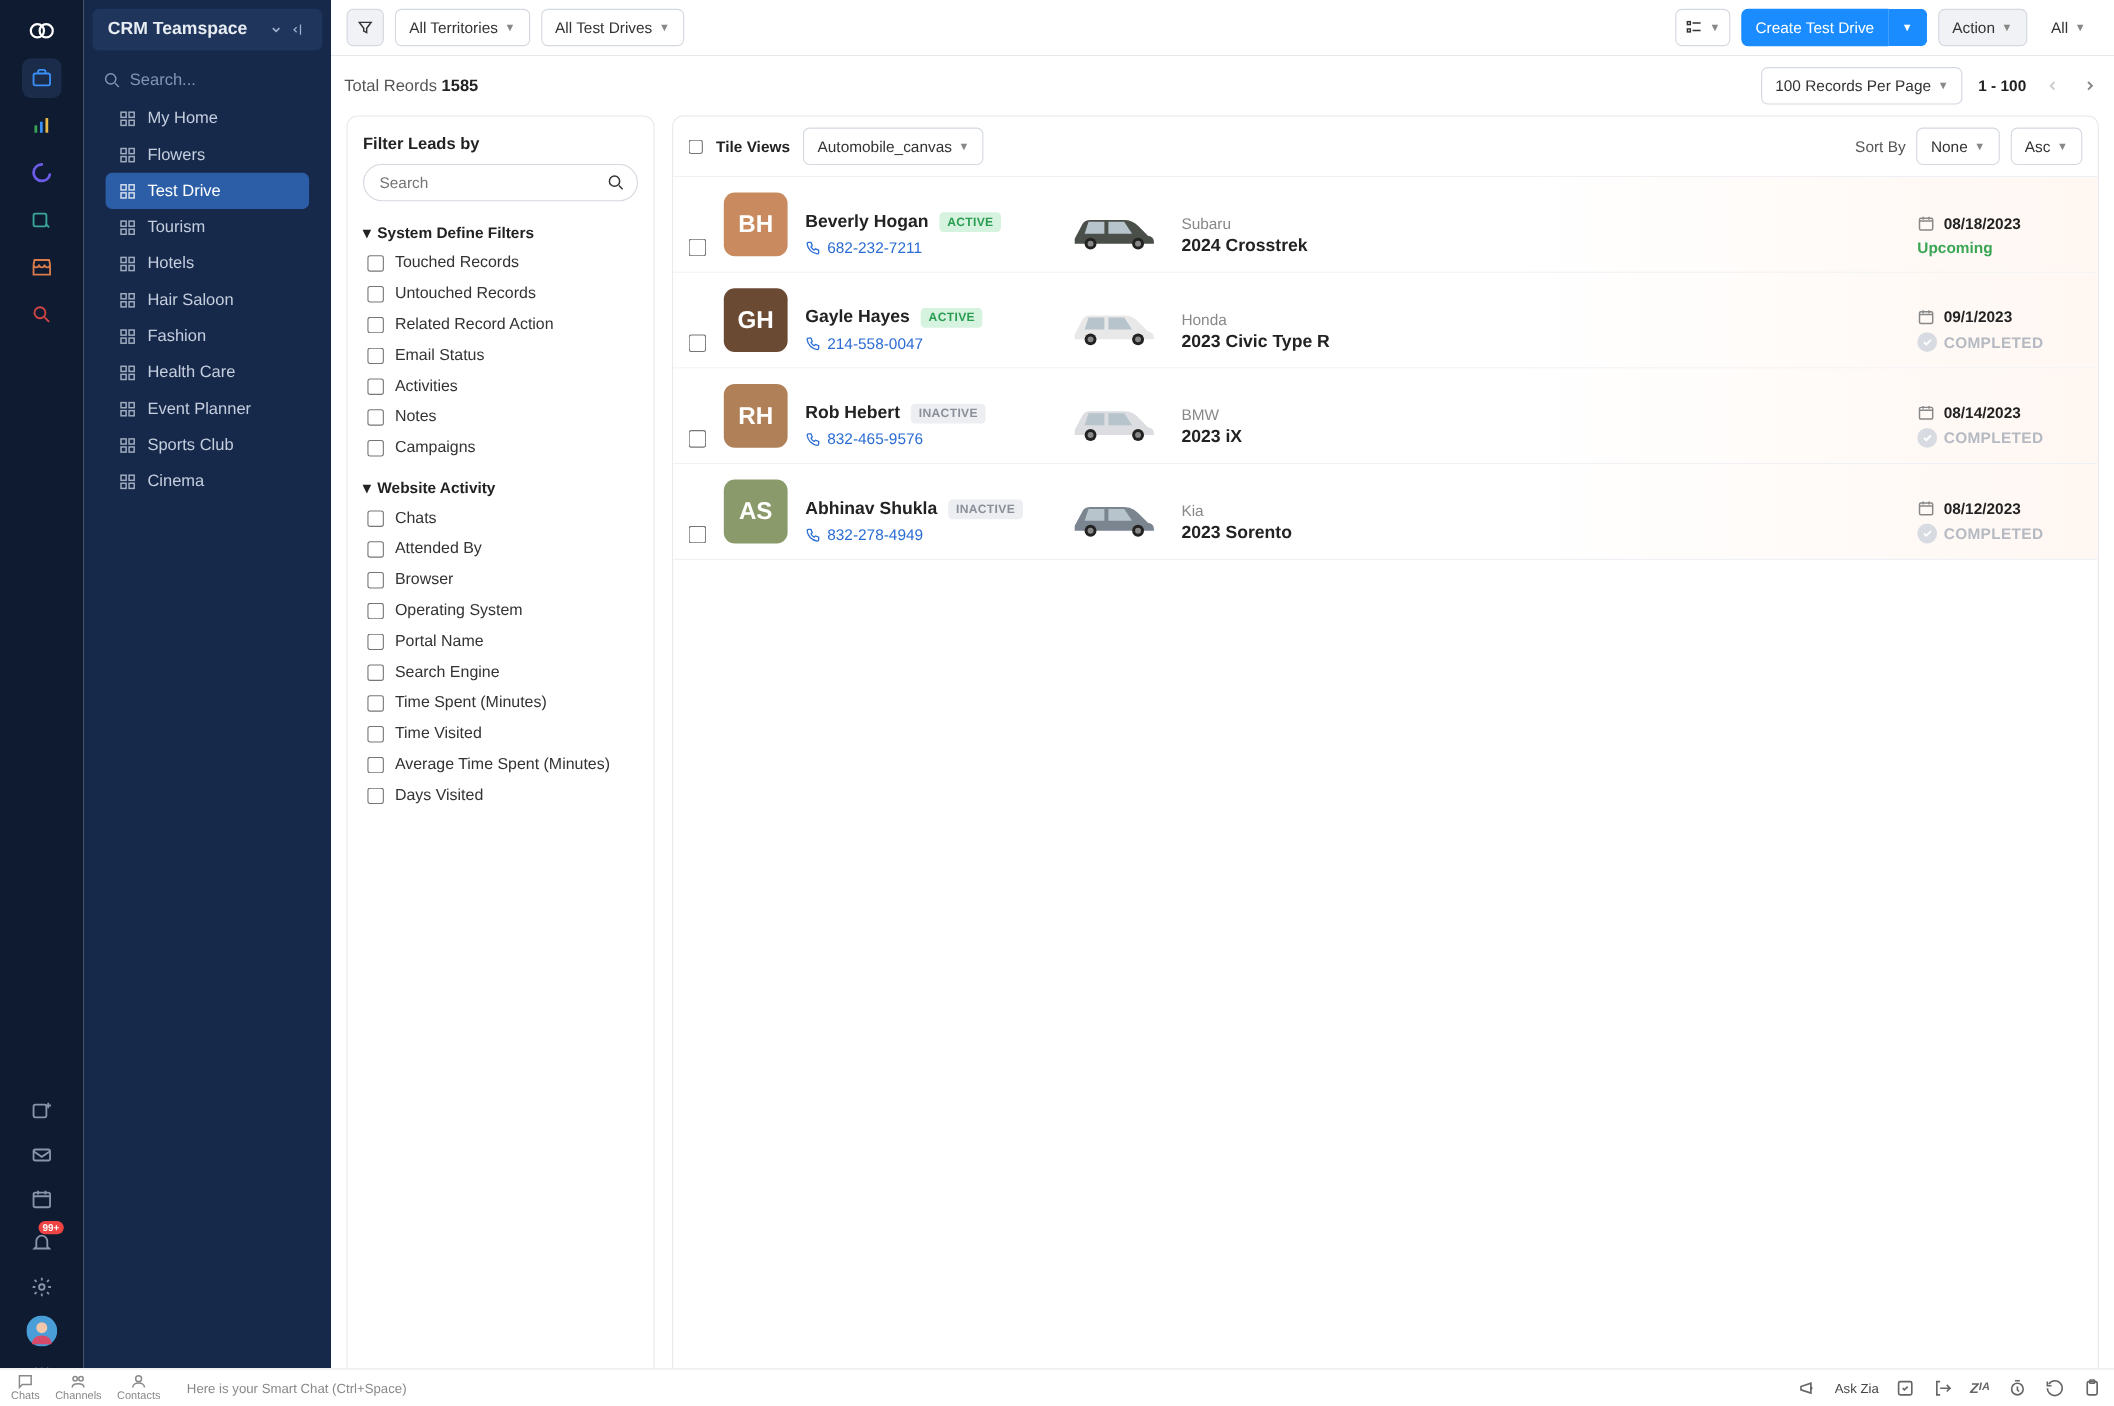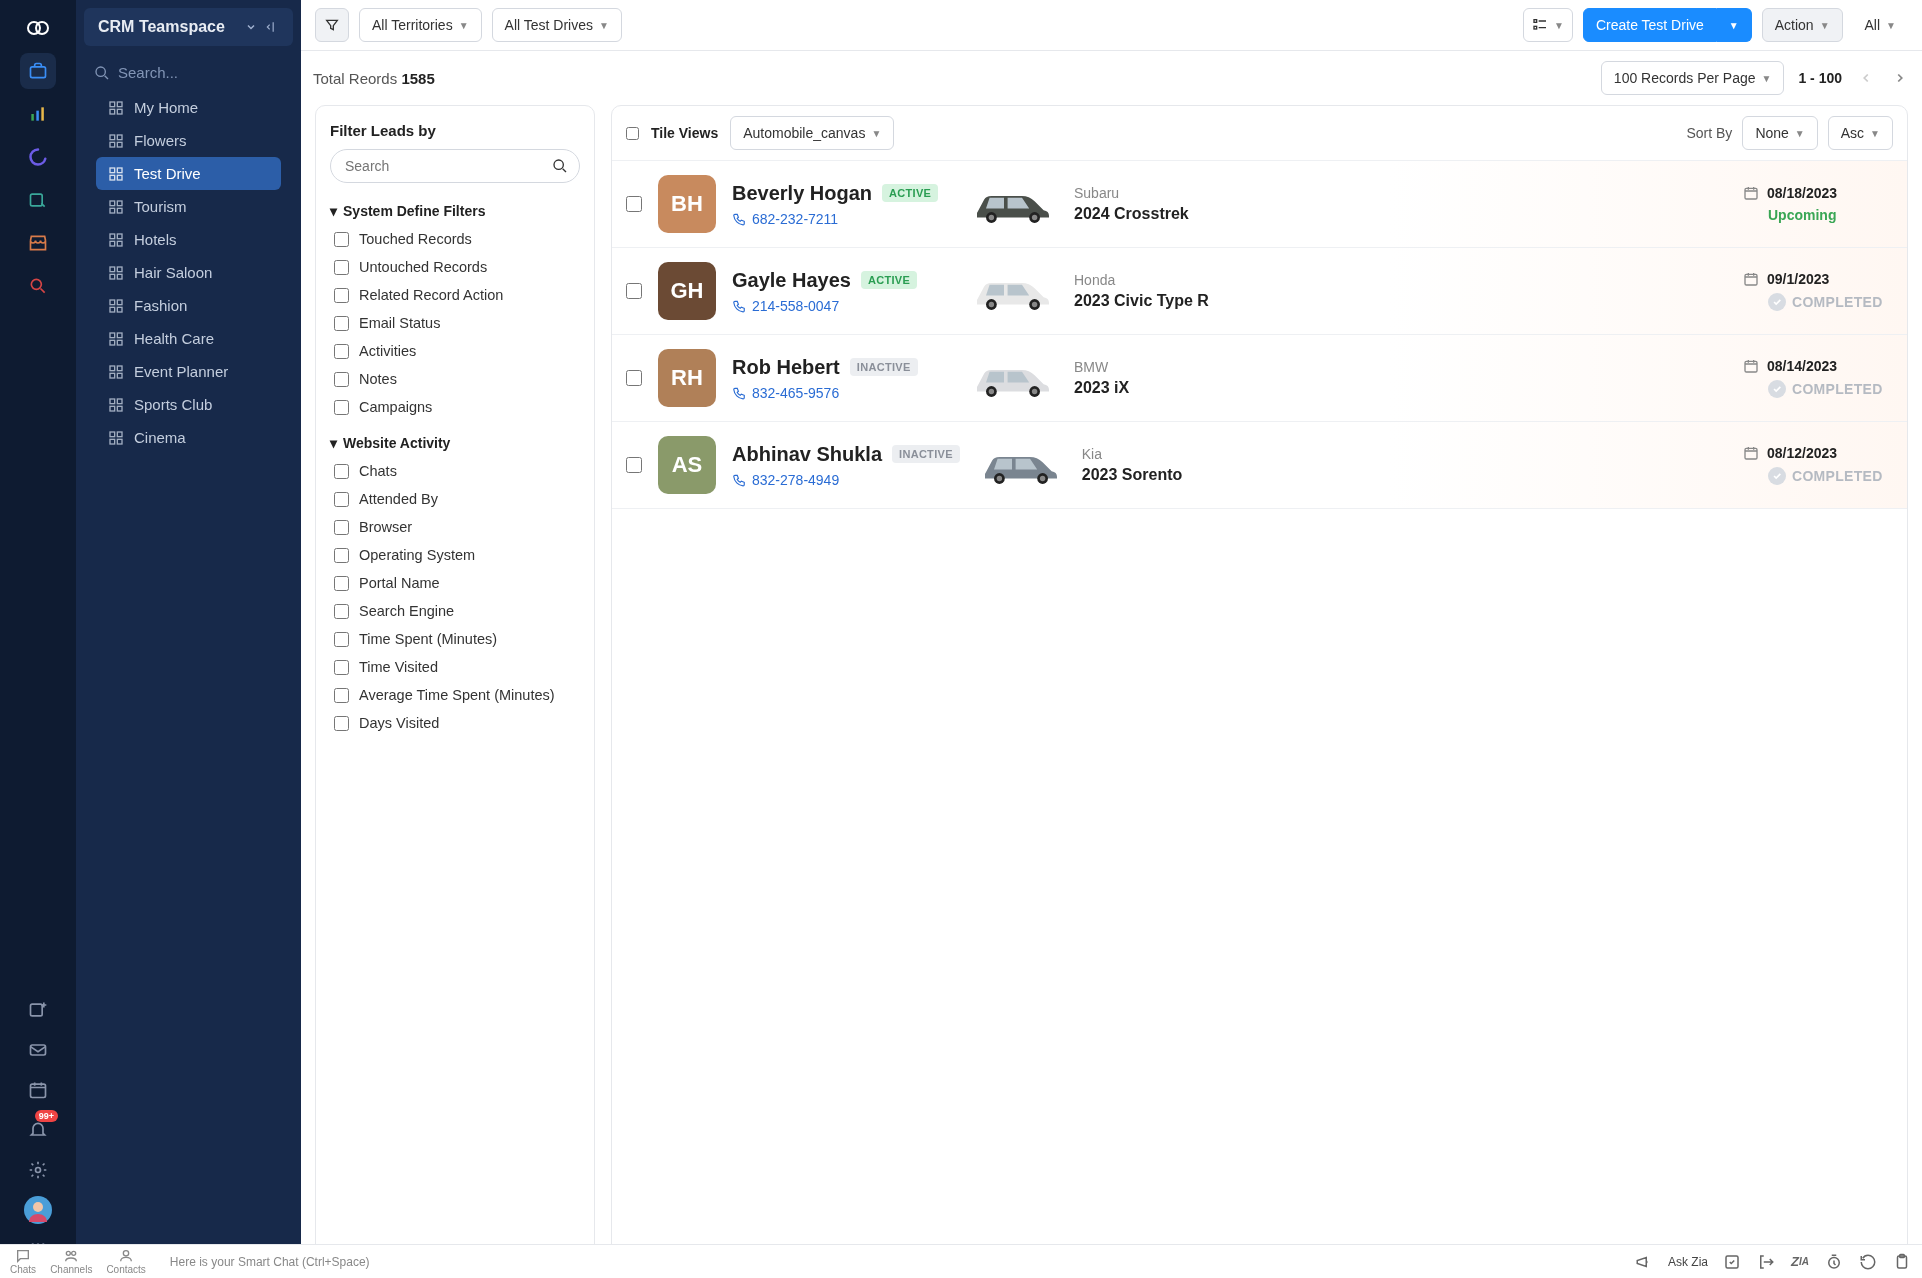--- a/index.html
+++ b/index.html
@@ -61,38 +61,38 @@
 .filter-section-title { display: flex; align-items: center; gap: 6px; font-weight: 600; font-size: 14px; color: #222; padding: 6px 0; cursor: pointer; }
 .filter-item { display: flex; align-items: center; gap: 10px; padding: 6px 4px; cursor: pointer; color: #333; font-size: 14.5px; }
 .filter-item input { width: 15px; height: 15px; cursor: pointer; }
 
 
 .list-panel { flex: 1; border: 1px solid #e6e8ec; border-radius: 10px; display: flex; flex-direction: column; min-width: 0; }
 .list-header { display: flex; align-items: center; padding: 10px 14px; gap: 12px; border-bottom: 1px solid #eef0f3; }
 .list-header .hdr-right { margin-left: auto; display: flex; align-items: center; gap: 10px; }
 .sortby-label { color: #555; }
 .list-rows { flex: 1; overflow-y: auto; }
-.row { display: flex; align-items: center; padding: 14px 14px; border-bottom: 1px solid #eef0f3; gap: 16px; background: linear-gradient(90deg, #fff 60%, #fff7f2 100%); }
+.row { display: flex; align-items: flex-end; padding: 14px 14px; border-bottom: 1px solid #eef0f3; gap: 16px; background: linear-gradient(90deg, #fff 60%, #fff7f2 100%); }
 .row input[type=checkbox] { width: 16px; height: 16px; }
 .avatar { width: 58px; height: 58px; border-radius: 10px; background: #ddd; overflow: hidden; flex-shrink: 0; display:flex; align-items:center; justify-content:center; font-size:22px; font-weight:600; color:#fff; }
 .person { min-width: 220px; }
 .person .name-line { display: flex; align-items: center; gap: 10px; }
-.person .name { font-size: 20px; font-weight: 700; color: #222; }
+.person .name { font-size: 16px; font-weight: 700; color: #222; }
 .badge { font-size: 11px; font-weight: 700; padding: 3px 7px; border-radius: 4px; letter-spacing: .3px; }
 .badge.active { background: #d6f3df; color: #2a9d52; }
 .badge.inactive { background: #eceef1; color: #8a8f99; }
 .phone { display: flex; align-items: center; gap: 6px; color: #2a6cd4; margin-top: 6px; cursor: pointer; }
 .car-img { width: 90px; height: 50px; border-radius: 6px; display:flex; align-items:center; justify-content:center; flex-shrink:0; }
 .car-img svg { width: 100%; height: 100%; }
 .car-info { min-width: 140px; }
 .car-info .make { color: #888; font-size: 14px; }
 .car-info .model { font-weight: 700; font-size: 16px; color: #222; margin-top: 4px; }
 .status-col { margin-left: auto; min-width: 150px; }
 .status-date { display: flex; align-items: center; gap: 8px; color: #222; font-weight: 600; }
-.status-text { margin-top: 6px; display: flex; align-items: center; gap: 6px; margin-left: 25px; }
+.status-text { margin-top: 6px; display: flex; align-items: center; gap: 6px; }
 .status-text.upcoming { color: #3aa655; font-weight: 600; }
 .status-text.completed { color: #b5bac2; font-weight: 600; letter-spacing: .3px; }
 .check-circle { width: 18px; height: 18px; border-radius: 50%; background: #d8dce2; display: inline-flex; align-items: center; justify-content: center; }
 
 
 .bottombar { height: 34px; border-top: 1px solid #e6e8ec; display: flex; align-items: center; padding: 0 10px; gap: 14px; font-size: 12px; color: #888; background: #fff; position: fixed; bottom: 0; left: 0; right: 0; }
 .bottombar .bb-item { display: flex; flex-direction: column; align-items: center; gap: 0px; cursor: pointer; font-size: 10px; }
 .bottombar .smart-chat { flex: 1; padding: 0 10px; cursor: text; }
 .bottombar .bb-right { display: flex; align-items: center; gap: 14px; margin-left: auto; }
 .bb-icon { width: 20px; height: 20px; display:flex; align-items:center; justify-content:center; color:#666; cursor:pointer; }

